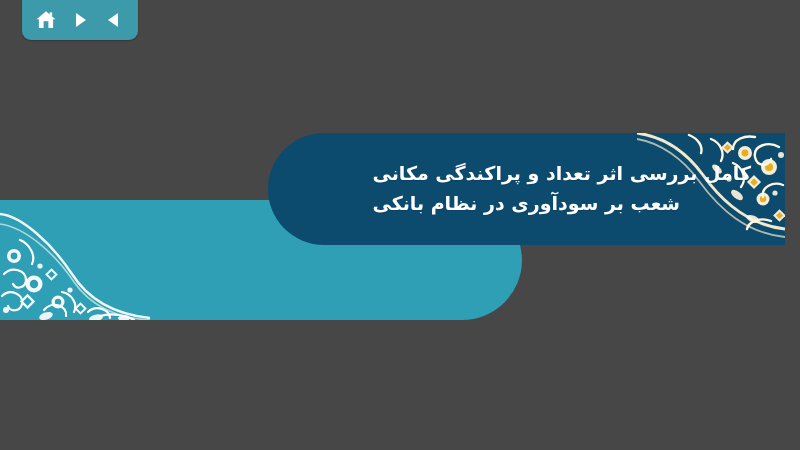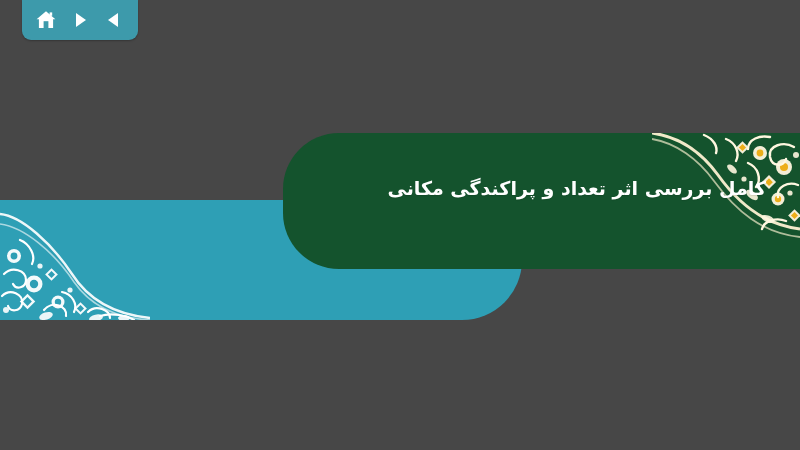--- a/index.html
+++ b/index.html
@@ -34,22 +34,22 @@
     border-top-right-radius:60px;border-bottom-right-radius:60px;
     overflow:hidden;
   }
   .teal-orn{
     position:absolute;left:40px;bottom:0;width:150px;height:120px;
     pointer-events:none;
   }
 
   
   .yellow-banner{
-    position:absolute;left:283px;top:133px;width:517px;height:136px;
-    background:#14532d;
+    position:absolute;left:268px;top:133px;width:517px;height:112px;
+    background:#0c4a6e;
     border-top-left-radius:56px;border-bottom-left-radius:56px;
     overflow:hidden;
   }
   .yellow-orn{
     position:absolute;right:0;top:0;width:148px;height:112px;
     pointer-events:none;
   }
 
   .title-wrap{
     position:absolute;right:34px;top:0;height:112px;
@@ -178,17 +178,18 @@
         <ellipse cx="116" cy="86" rx="7" ry="3.4" transform="rotate(22 116 86)"></ellipse>
         <ellipse cx="80" cy="36" rx="6" ry="3" transform="rotate(42 80 36)"></ellipse>
         <circle cx="144" cy="22" r="3"></circle>
         <circle cx="92" cy="46" r="2.6"></circle>
         <circle cx="138" cy="60" r="2.6"></circle>
       </g>
     </svg>
 
     <div class="title-wrap">
       <div class="title-line">کامل بررسی اثر تعداد و پراکندگی مکانی</div>
+      <div class="title-line">شعب بر سودآوری در نظام بانکی</div>
     </div>
 
   </div>
 
 </div>
 
 </body></html>

